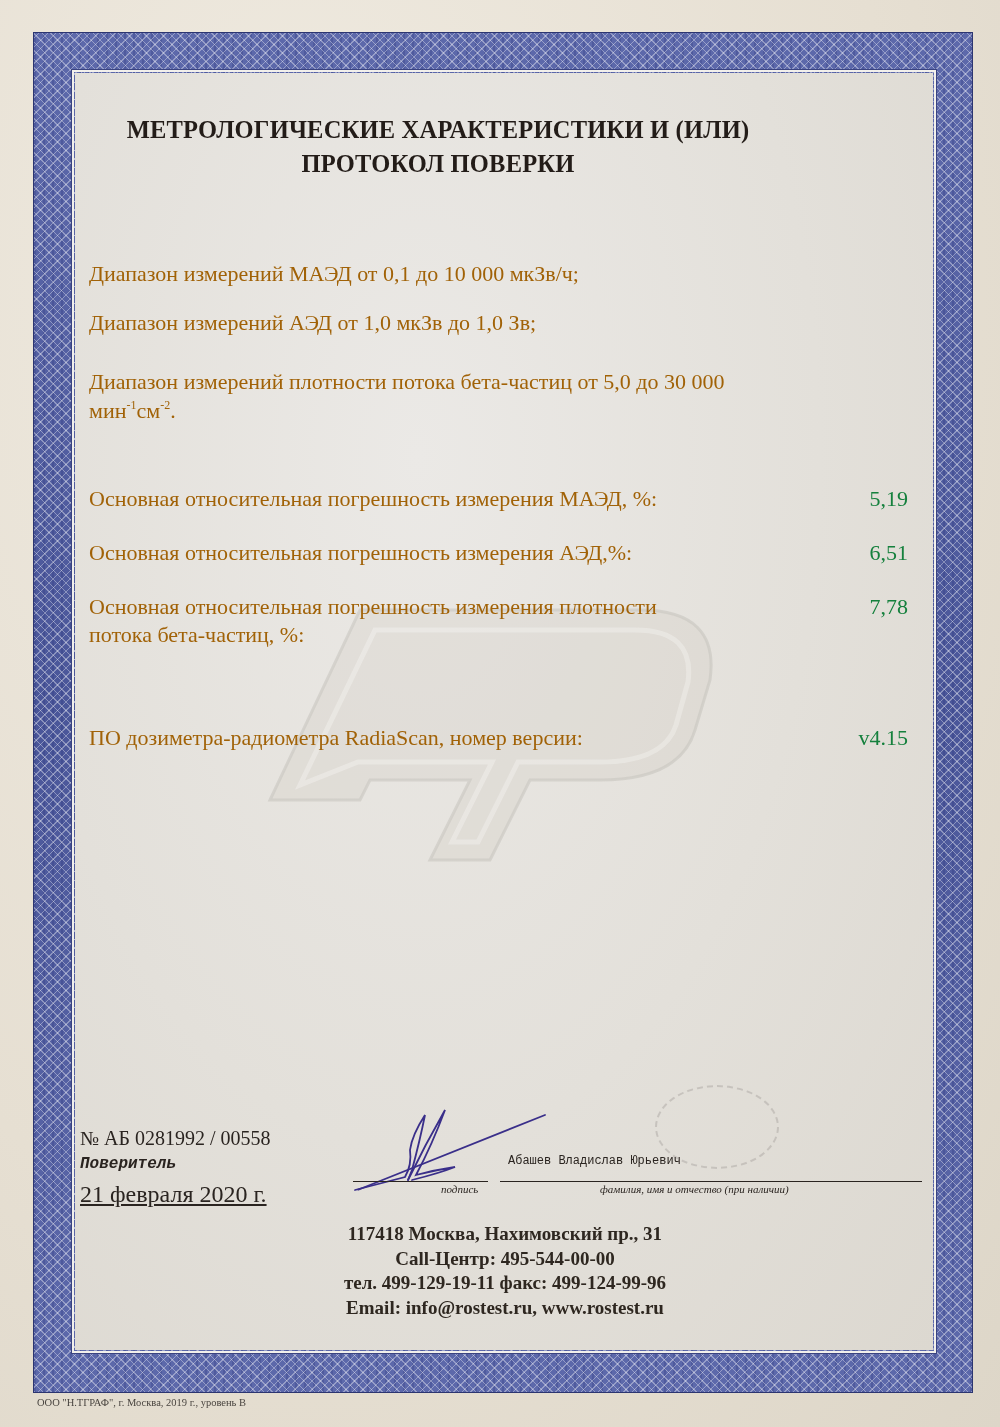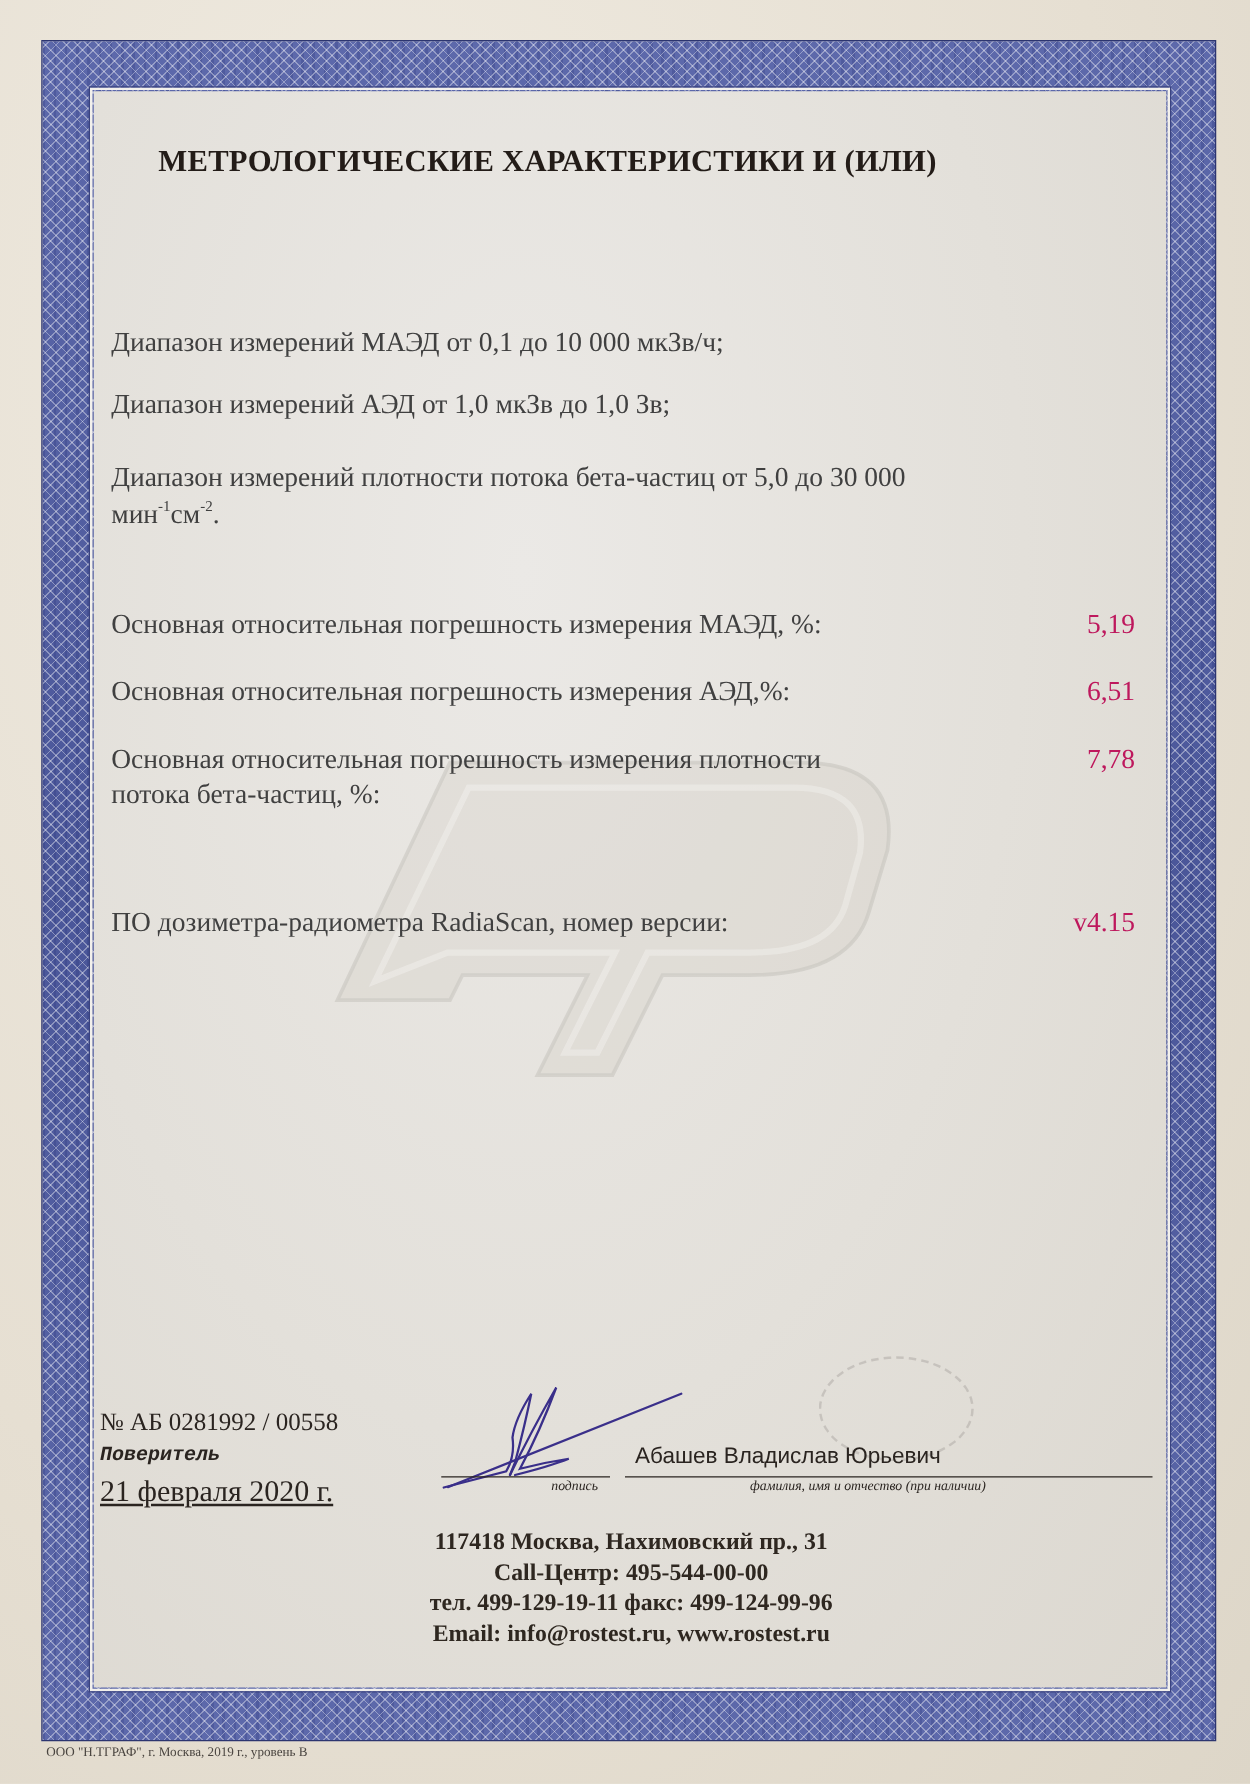--- a/index.html
+++ b/index.html
@@ -38,34 +38,34 @@
   .stamp {
     position: absolute; left: 655px; top: 1085px; width: 120px; height: 80px;
     border-radius: 50%; border: 2px dashed rgba(150,145,140,0.35);
   }
   h1.title {
     position: absolute; left: 0; top: 113px; width: 876px; margin: 0;
     text-align: center; font-size: 24.5px; font-weight: bold; line-height: 34px;
     letter-spacing: 0.2px; color: #231c18;
   }
   .line {
-    position: absolute; left: 89px; font-size: 22px; line-height: 28px; color: #404040;
+    position: absolute; left: 89px; font-size: 22px; line-height: 28px; color: #a16207;
     white-space: nowrap;
   }
   .val {
-    position: absolute; font-size: 22px; line-height: 28px; color: #be185d; text-align: right;
+    position: absolute; font-size: 22px; line-height: 28px; color: #15803d; text-align: right;
     right: 92px;
   }
   sup { font-size: 12px; vertical-align: 9px; line-height: 0; }
   .cert-no { position: absolute; left: 80px; top: 1127px; font-size: 20px; }
   .verifier { position: absolute; left: 80px; top: 1155px; font-size: 16px; font-weight: bold; font-style: italic; font-family: Liberation Mono, monospace; }
   .date { position: absolute; left: 80px; top: 1181px; font-size: 24px; text-decoration: underline; }
   .sig-line { position: absolute; left: 353px; top: 1181px; width: 135px; border-top: 1px solid #2a2420; }
   .sig-caption { position: absolute; left: 405px; top: 1183px; font-size: 11px; font-style: italic; margin-left: 36px; }
-  .name { position: absolute; left: 508px; top: 1154px; font-size: 18px; font-family: Liberation Sans, sans-serif; }
+  .name { position: absolute; left: 508px; top: 1154px; font-size: 12px; font-family: Liberation Mono, monospace; }
   .name-line { position: absolute; left: 500px; top: 1181px; width: 422px; border-top: 1.5px solid #2a2420; }
   .name-caption { position: absolute; left: 600px; top: 1183px; font-size: 11px; font-style: italic; }
   .signature { position: absolute; left: 350px; top: 1105px; width: 200px; height: 90px; }
   .contacts {
     position: absolute; left: 0; top: 1222px; width: 1010px; text-align: center;
     font-size: 19px; font-weight: bold; line-height: 24.5px; color: #2e2720;
   }
   .imprint {
     position: absolute; left: 37px; top: 1397px; font-size: 10.5px; color: #4a4540;
   }
@@ -84,20 +84,21 @@
   </g>
   <g fill="none" stroke="rgba(240,238,234,0.8)" stroke-width="5">
     <path d="M60 215 L135 60 L395 60 Q455 60 448 112 L436 155 Q424 192 360 192 L278 192 L238 272 L212 272 L252 192 L118 192 Z"></path>
   </g>
 </svg>
 
 <div class="stamp"></div>
 
 <h1 class="title">
   <span>МЕТРОЛОГИЧЕСКИЕ ХАРАКТЕРИСТИКИ И (ИЛИ)</span><br>
+  <span>ПРОТОКОЛ ПОВЕРКИ</span>
 </h1>
 
 <div class="line" style="top:260px">Диапазон измерений МАЭД от 0,1 до 10 000 мкЗв/ч;</div>
 <div class="line" style="top:309px">Диапазон измерений АЭД от 1,0 мкЗв до 1,0 Зв;</div>
 <div class="line" style="top:368px">Диапазон измерений плотности потока бета-частиц от 5,0 до 30 000</div>
 <div class="line" style="top:397px">
   <span>мин</span><sup>-1</sup><span>см</span><sup>-2</sup><span>.</span>
 </div>
 
 <div class="line" style="top:485px">Основная относительная погрешность измерения МАЭД, %:</div>

